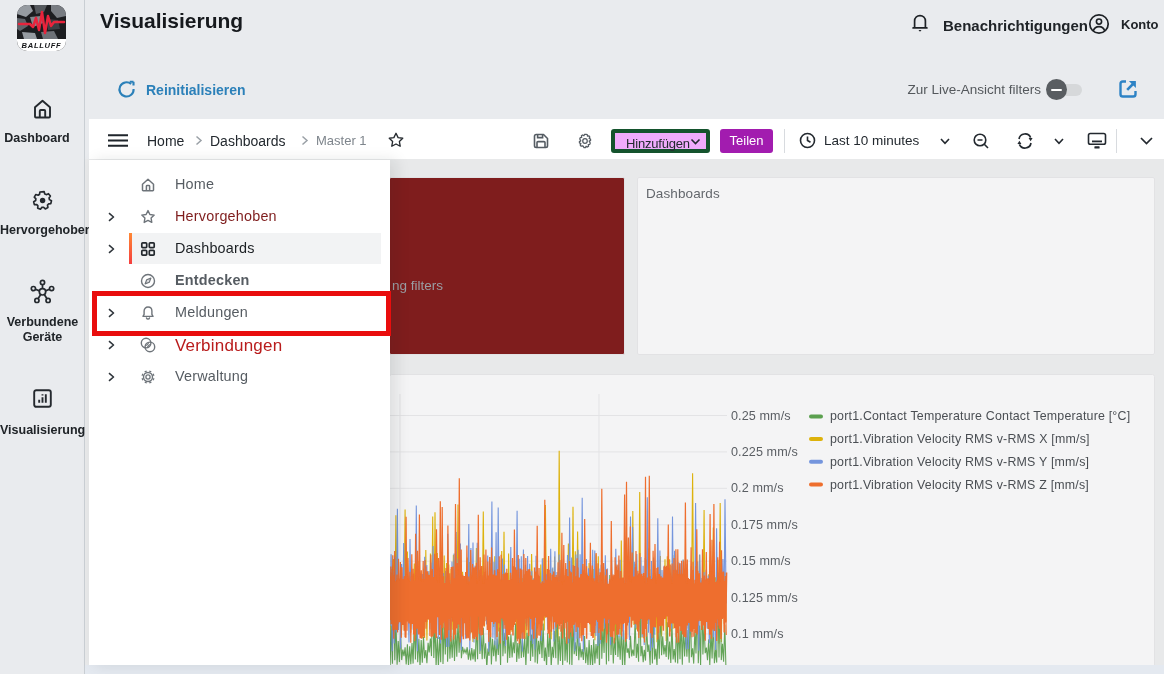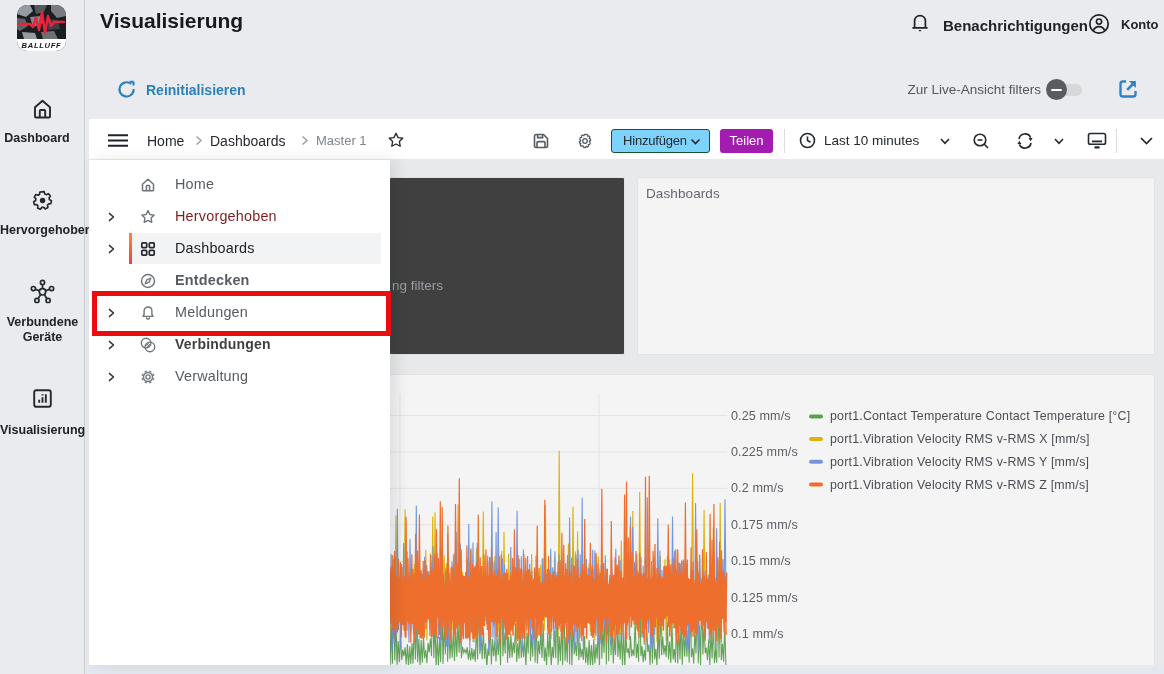--- a/index.html
+++ b/index.html
@@ -5,21 +5,21 @@
 html,body{width:1164px;height:674px;overflow:hidden;font-family:"Liberation Sans",sans-serif;background:#e9ebee}
 .abs{position:absolute}
 svg{display:block}
 </style></head>
 <body>
 
 <div class="abs" style="left:85px;top:159px;width:1079px;height:506px;background:#e8e9ea"></div>
 <div class="abs" style="left:85px;top:665px;width:1079px;height:9px;background:#e4e9f0"></div>
 
 <div class="abs" style="left:0;top:0;width:1164px;height:674px;filter:blur(0.7px)">
-<div class="abs" style="left:389px;top:177px;width:236px;height:178px;background:#404040;border:1px solid #e2e2e4;border-radius:2px">
+<div class="abs" style="left:389px;top:177px;width:236px;height:178px;background:#7f1d1d;border:1px solid #e2e2e4;border-radius:2px">
   <div class="abs" style="left:2px;top:100px;font-size:13.5px;color:#9a9ea4">ng filters</div>
 </div>
 <div class="abs" style="left:637px;top:177px;width:518px;height:178px;background:#f4f4f5;border:1px solid #e2e2e4;border-radius:2px">
   <div class="abs" style="left:8px;top:8px;font-size:13.5px;font-weight:500;color:#63676c;letter-spacing:0.1px">Dashboards</div>
 </div>
 <svg width="766" height="291" viewBox="0 0 766 291" style="position:absolute;left:389px;top:374px">
 <rect x="0.5" y="0.5" width="765" height="311" rx="2" fill="#f4f4f5" stroke="#e2e2e4"></rect>
 <line x1="1" y1="41.5" x2="338" y2="41.5" stroke="#e3e3e5" stroke-width="1"></line>
 <line x1="1" y1="77.9" x2="338" y2="77.9" stroke="#e3e3e5" stroke-width="1"></line>
 <line x1="1" y1="114.3" x2="338" y2="114.3" stroke="#e3e3e5" stroke-width="1"></line>
@@ -115,21 +115,21 @@
 <svg class="abs" style="left:533px;top:133px" width="16" height="16" viewBox="0 0 16 16">
   <path d="M1.5 3.2 C1.5 2.2 2.2 1.5 3.2 1.5 H10.5 L14.5 5.5 V12.8 C14.5 13.8 13.8 14.5 12.8 14.5 H3.2 C2.2 14.5 1.5 13.8 1.5 12.8 Z" fill="none" stroke="#555c63" stroke-width="1.6" stroke-linejoin="round"></path>
   <path d="M4.6 1.8 V4.6 H9.6 V1.8 M4 14.2 V9.6 C4 9 4.4 8.6 5 8.6 H11 C11.6 8.6 12 9 12 9.6 V14.2" fill="none" stroke="#555c63" stroke-width="1.6"></path>
 </svg>
 
 <svg class="abs" style="left:577px;top:133px" width="16" height="16" viewBox="0 0 24 24">
   <path d="M12 1.8 L14 2.2 L14.7 4.4 L16.9 3.6 L18.4 5.1 L17.6 7.3 L19.8 8 L20.2 10 L18.3 11.3 L20.2 14 L19.8 16 L17.6 16.7 L18.4 18.9 L16.9 20.4 L14.7 19.6 L14 21.8 L12 22.2 L10.7 20.3 L9.3 19.6 L7.1 20.4 L5.6 18.9 L6.4 16.7 L4.2 16 L3.8 14 L5.7 12.7 L3.8 10 L4.2 8 L6.4 7.3 L5.6 5.1 L7.1 3.6 L9.3 4.4 L10 2.2 Z" fill="none" stroke="#555c63" stroke-width="1.9" stroke-linejoin="round" transform="rotate(8 12 12)"></path>
   <circle cx="12" cy="12" r="3.4" fill="none" stroke="#555c63" stroke-width="1.9"></circle>
 </svg>
 
-<div class="abs" style="left:611px;top:129px;width:99px;height:24px;border:1px solid #14532d;border-radius:3px;background:#7dd3fc;font-size:13px;font-weight:500;color:#23292f;line-height:22px;text-align:left;padding-left:11px;letter-spacing:-0.2px">Hinzufügen</div>
+<div class="abs" style="left:611px;top:129px;width:99px;height:24px;border:4px solid #14532d;border-radius:3px;background:#f0abfc;font-size:13px;font-weight:500;color:#23292f;line-height:22px;text-align:left;padding-left:11px;letter-spacing:-0.2px">Hinzufügen</div>
 <svg class="abs" style="left:690px;top:138px" width="11" height="8" viewBox="0 0 11 8">
     <path d="M1.5 1.5 L5.5 5.5 L9.5 1.5" fill="none" stroke="#23292f" stroke-width="1.6"></path>
   </svg>
 
 <div class="abs" style="left:720px;top:129px;width:53px;height:24px;border-radius:3px;background:#a21caf;font-size:13px;font-weight:500;color:#fff;line-height:24px;text-align:center">Teilen</div>
 <div class="abs" style="left:784px;top:129px;width:1px;height:24px;background:#d8dbdf"></div>
 
 <svg class="abs" style="left:799px;top:132px" width="17" height="17" viewBox="0 0 17 17">
   <circle cx="8.5" cy="8.5" r="7" fill="none" stroke="#23292f" stroke-width="1.6"></circle>
   <path d="M8.5 4.5 V8.5 L11.5 10.2" fill="none" stroke="#23292f" stroke-width="1.6"></path>
@@ -258,21 +258,21 @@
   </svg>
 <div class="abs" style="left:175px;top:304px;font-size:14.4px;letter-spacing:0.2px;font-weight:normal;color:#565c62">Meldungen</div>
 <svg class="abs" style="left:106px;top:340px" width="10" height="10" viewBox="0 0 10 10">
     <path d="M3 1.2 L7.5 5 L3 8.8" fill="none" stroke="#2e343a" stroke-width="1.6" stroke-linejoin="round"></path>
   </svg>
 <svg class="abs" style="left:140px;top:337px" width="16" height="16" viewBox="0 0 16 16">
     <circle cx="6.1" cy="6.1" r="4.8" fill="none" stroke="#6e747a" stroke-width="1.4"></circle>
     <circle cx="9.9" cy="9.9" r="4.8" fill="none" stroke="#6e747a" stroke-width="1.4"></circle>
     <path d="M6.2 8.6 L8.6 6.2 M7.4 9.8 L9.8 7.4" stroke="#6e747a" stroke-width="1.2" fill="none"></path>
   </svg>
-<div class="abs" style="left:175px;top:336px;font-size:14px;letter-spacing:0.2px;font-weight:bold;color:#404040">Verbindungen</div>
+<div class="abs" style="left:175px;top:336px;font-size:17px;letter-spacing:0.2px;font-weight:normal;color:#b91c1c">Verbindungen</div>
 <svg class="abs" style="left:106px;top:372px" width="10" height="10" viewBox="0 0 10 10">
     <path d="M3 1.2 L7.5 5 L3 8.8" fill="none" stroke="#2e343a" stroke-width="1.6" stroke-linejoin="round"></path>
   </svg>
 <svg class="abs" style="left:140px;top:369px" width="16" height="16" viewBox="0 0 16 16">
     <circle cx="8" cy="8" r="4.5" fill="none" stroke="#6e747a" stroke-width="1.4"></circle>
     <circle cx="8" cy="8" r="2.1" fill="none" stroke="#6e747a" stroke-width="1.3"></circle>
     <path d="M13.0 10.0 L14.1 10.5 M10.1 12.9 L10.6 14.1 M6.0 13.0 L5.5 14.1 M3.1 10.1 L1.9 10.6 M3.0 6.0 L1.9 5.5 M5.9 3.1 L5.4 1.9 M10.0 3.0 L10.5 1.9 M12.9 5.9 L14.1 5.4" stroke="#6e747a" stroke-width="2.2" fill="none"></path>
   </svg>
 <div class="abs" style="left:175px;top:368px;font-size:14.4px;letter-spacing:0.2px;font-weight:normal;color:#565c62">Verwaltung</div>
 

